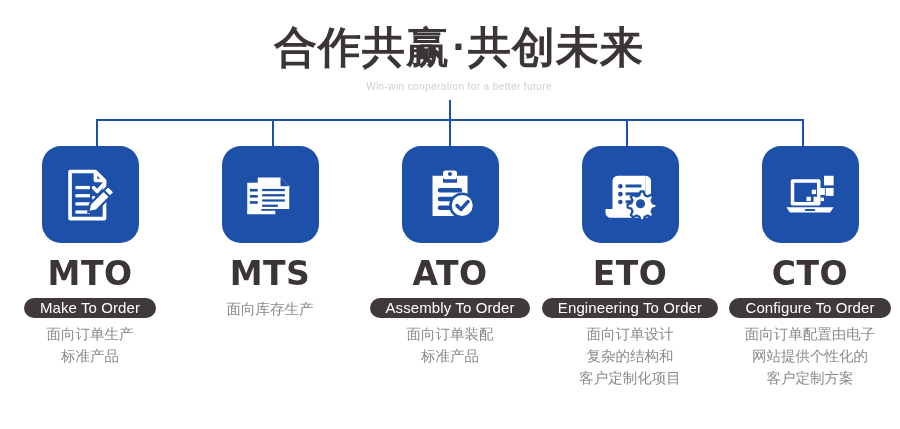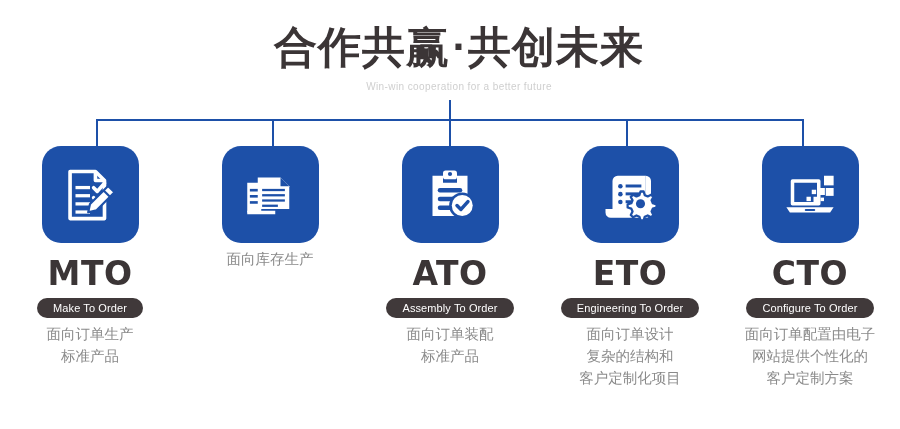--- a/index.html
+++ b/index.html
@@ -116,21 +116,21 @@
     font-family: "DejaVu Sans", "Liberation Sans", sans-serif;
   }
   .badge {
     margin-top: 5px;
     background: #40393a;
     color: #ffffff;
     border-radius: 11px;
     height: 20px;
     line-height: 20px;
     padding: 0 16px;
-    font-size: 11px;
+    font-size: 15px;
     white-space: nowrap;
     letter-spacing: 0.1px;
   }
   .desc {
     margin-top: 5px;
     text-align: center;
     color: #8a8a8a;
     font-size: 14.5px;
     line-height: 22px;
     font-family: Liberation Sans, sans-serif;
@@ -195,20 +195,21 @@
           <path d="M18 12 h26 l10 10 v26 h-36 z" fill="#fff"></path>
           <path d="M44 12 v10 h10" fill="#1d50a8"></path>
           <rect x="23" y="25" width="26" height="2.6" fill="#1d50a8"></rect>
           <rect x="23" y="31" width="26" height="2.6" fill="#1d50a8"></rect>
           <rect x="23" y="37" width="26" height="2.6" fill="#1d50a8"></rect>
           <rect x="23" y="43" width="18" height="2.6" fill="#1d50a8"></rect>
           <rect x="6" y="50" width="32" height="4" fill="#fff"></rect>
         </svg>
       </span>
     </div>
+    <div class="code">MTS</div>
     <div class="desc">
       <div>面向库存生产</div>
     </div>
   </div>
 
   <div class="col">
     <div class="icon-box">
       <span>
         <svg width="56" height="56" viewBox="0 0 64 64" fill="none">
           <rect x="24" y="4" width="16" height="10" rx="3" fill="#fff"></rect>

